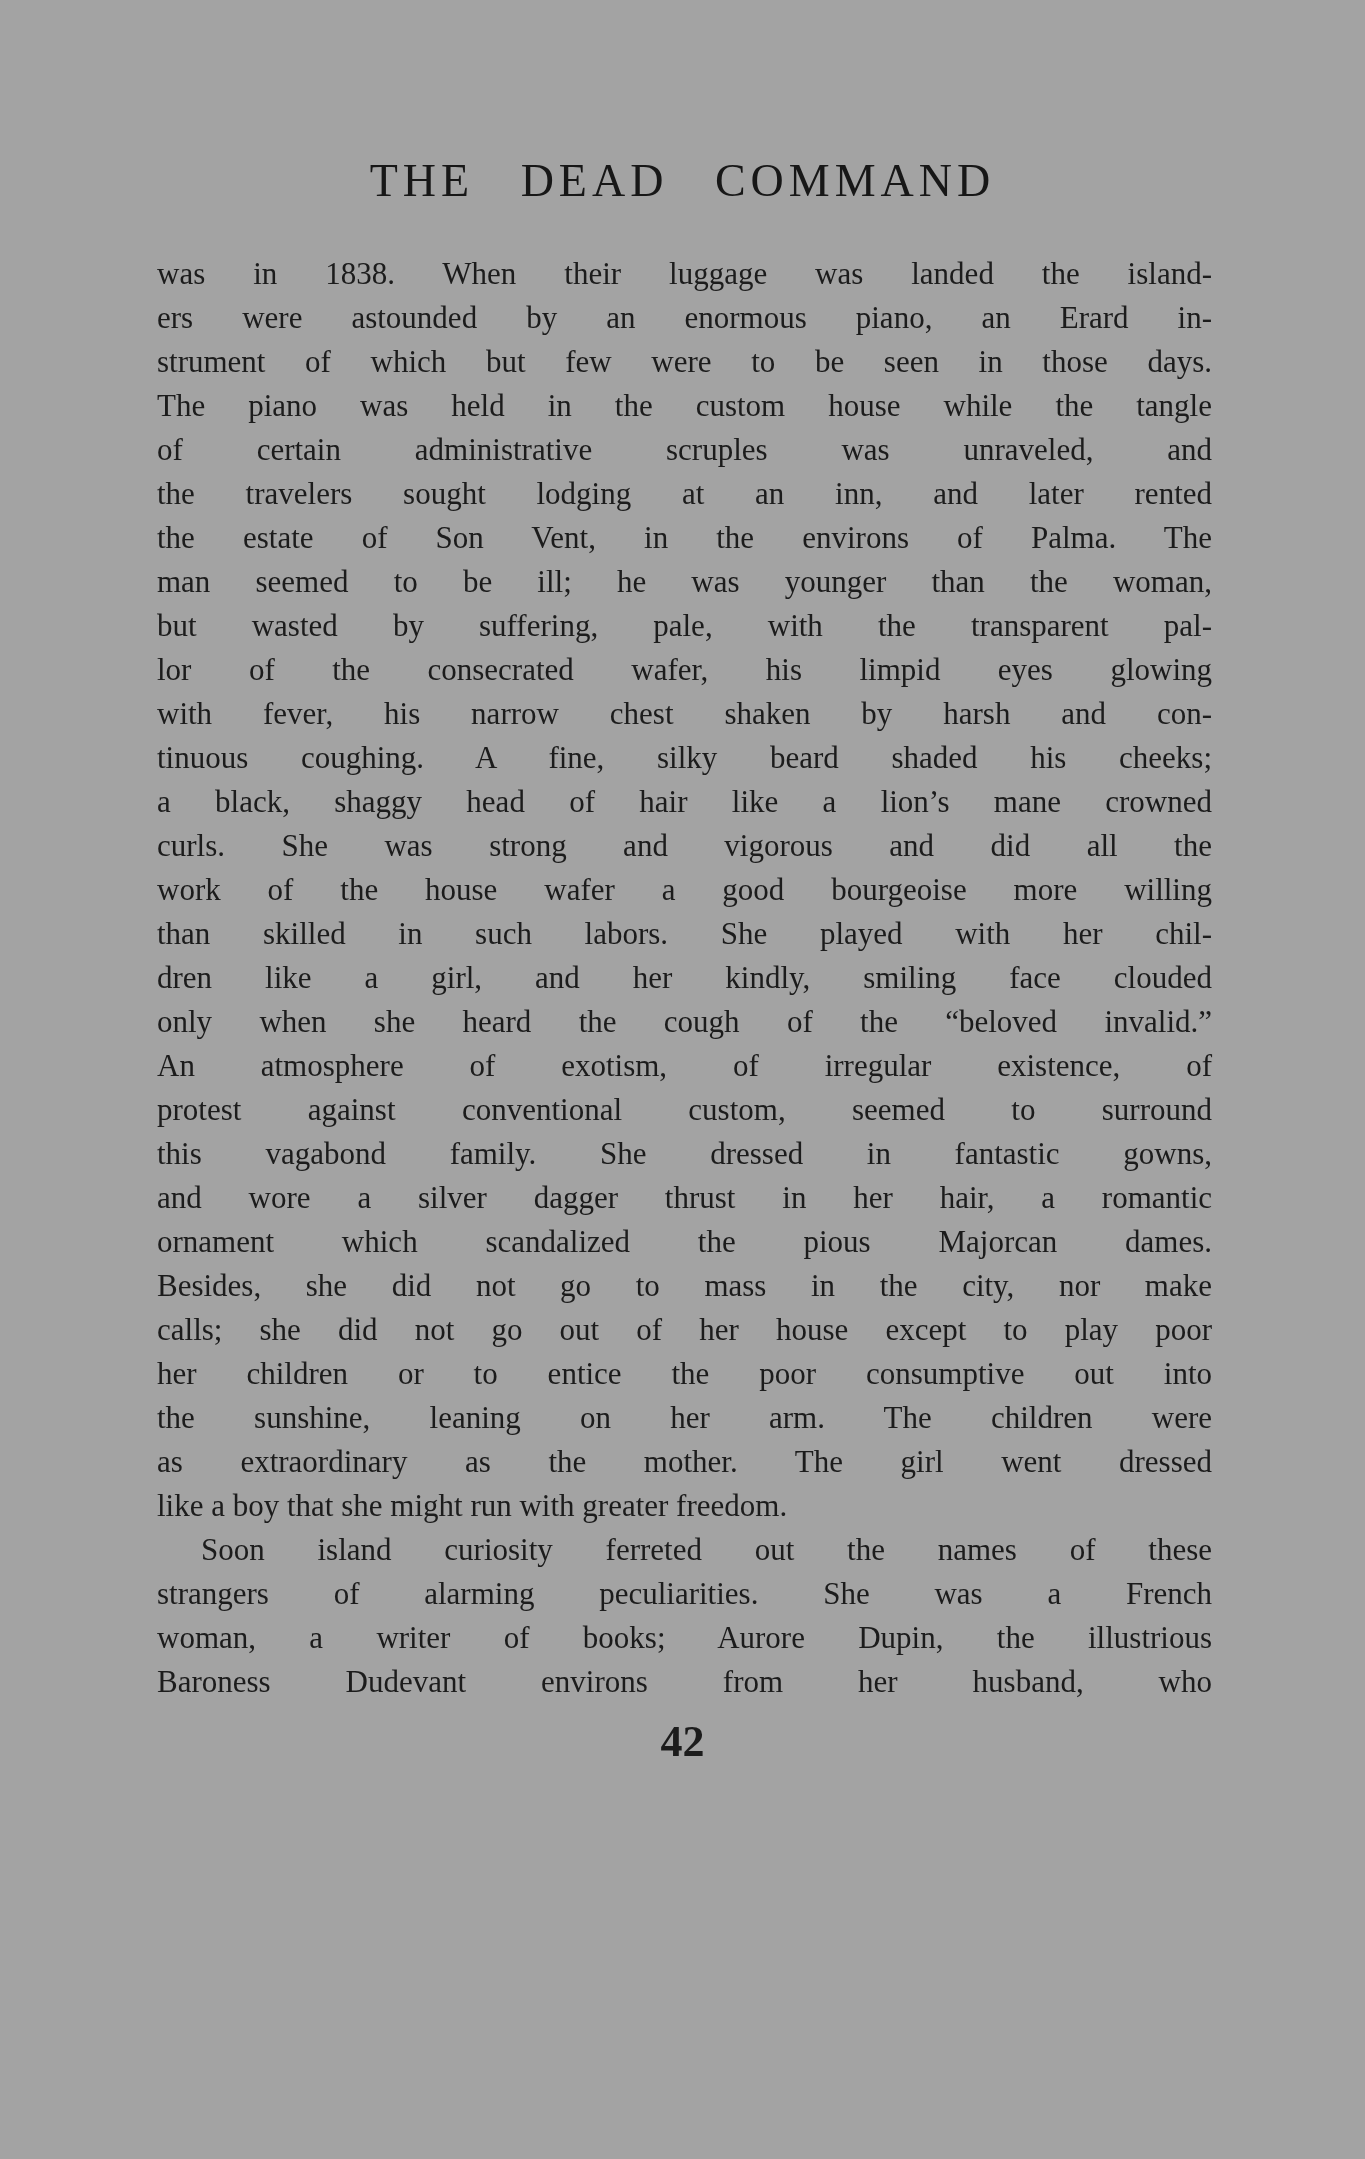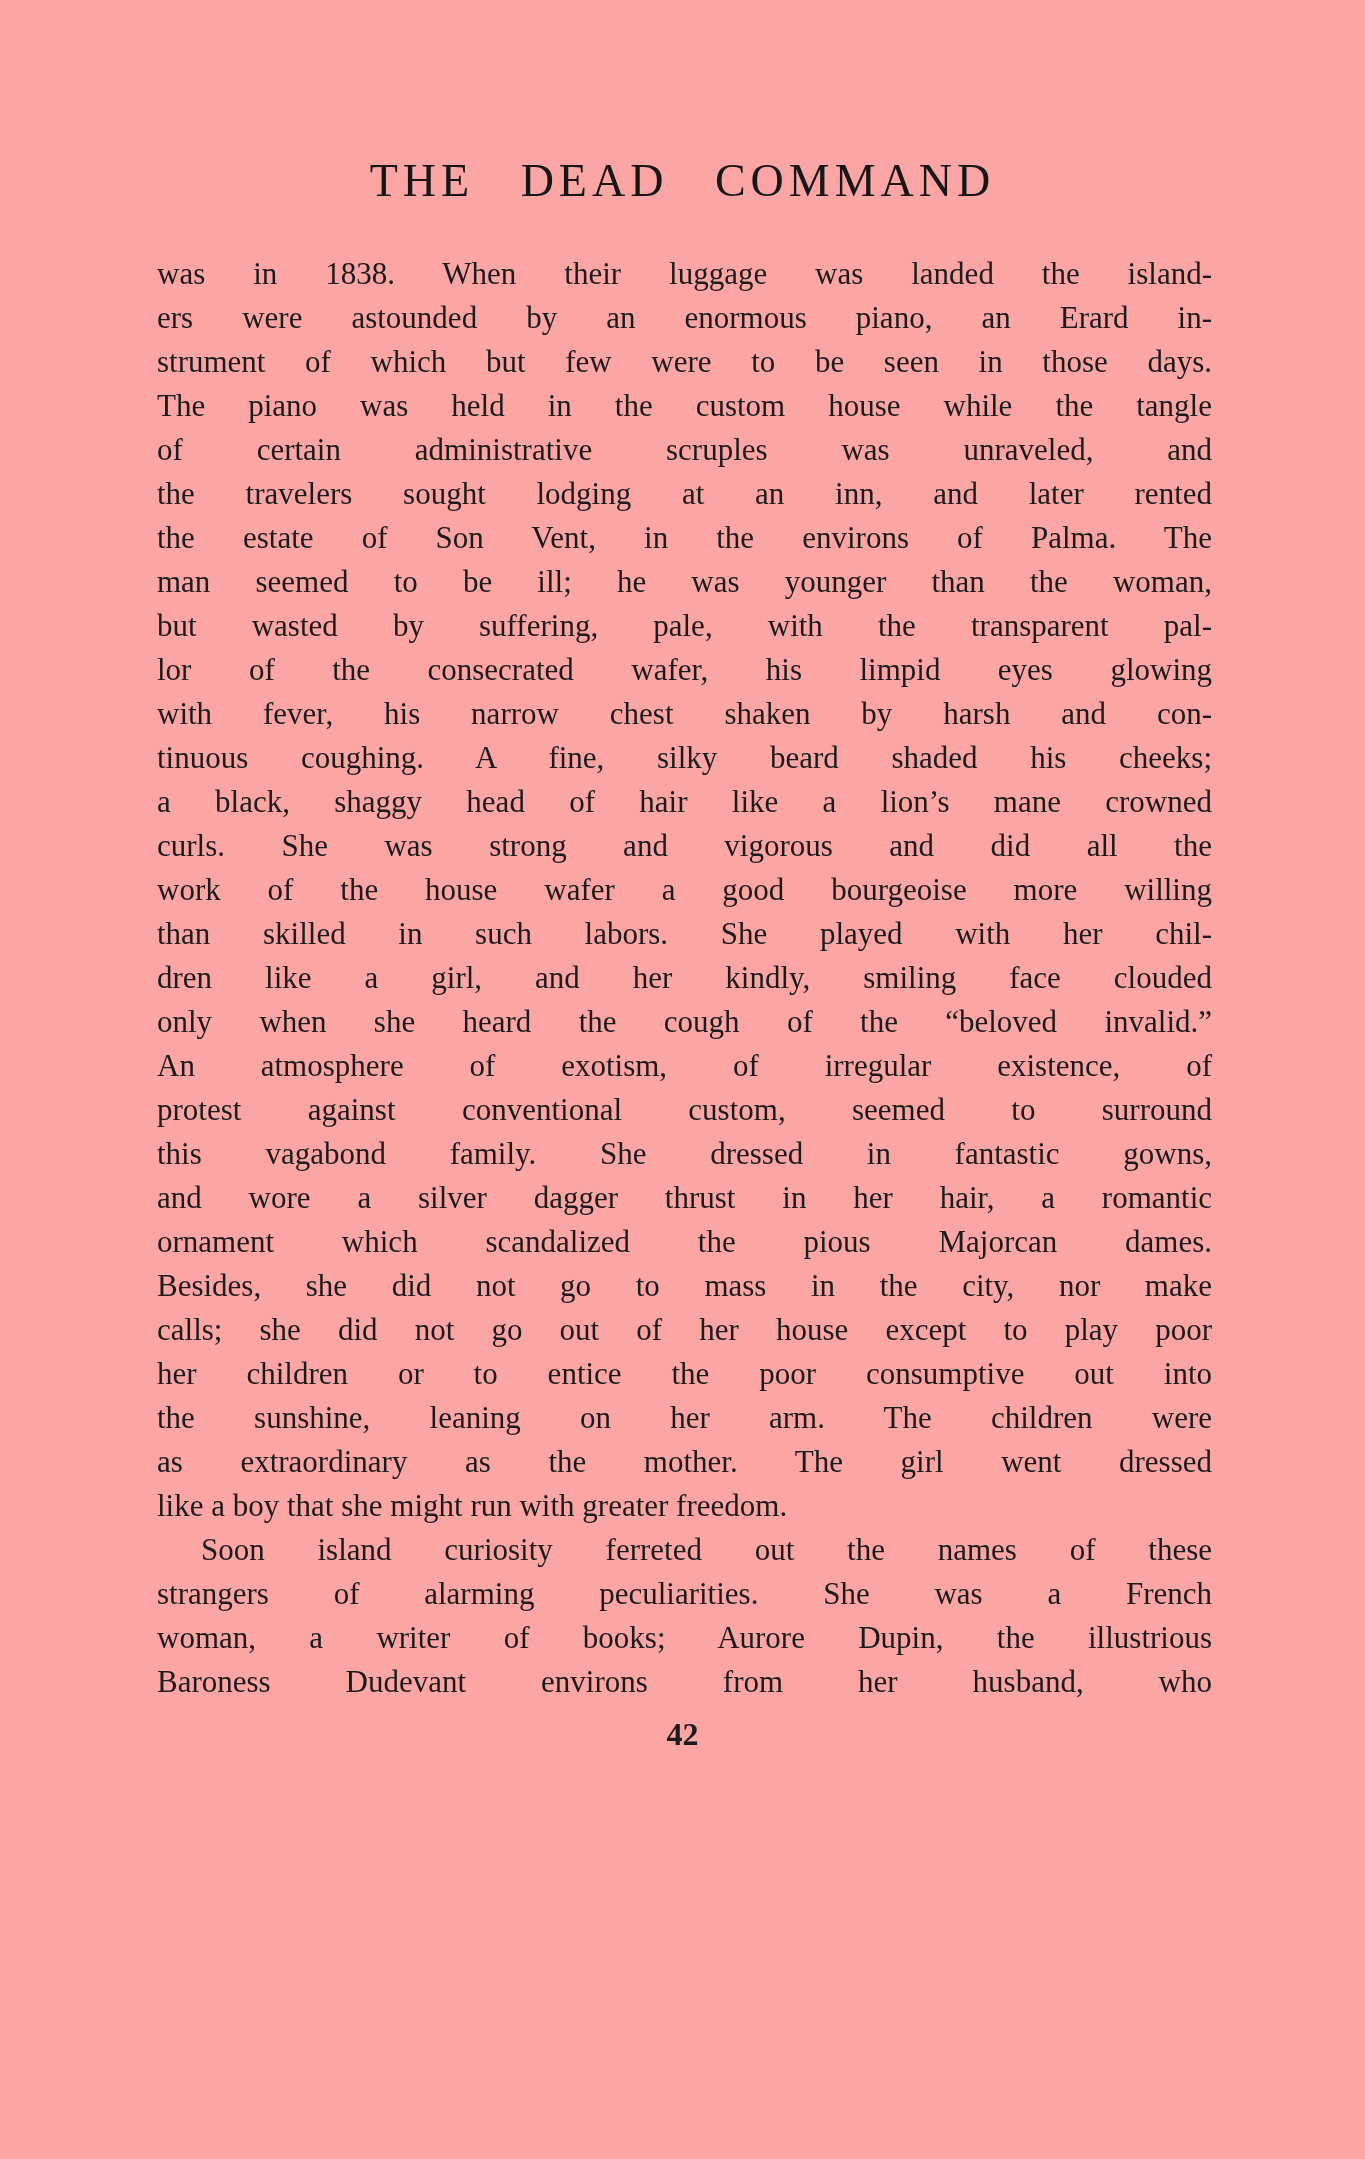--- a/index.html
+++ b/index.html
@@ -7,21 +7,21 @@
     padding: 0;
   }
   body {
     background: #e9e9e7;
   }
   .page {
     position: relative;
     width: 1365px;
     height: 2159px;
     margin: 0 auto;
-    background: #fca5a5;
+    background: #a3a3a3;
     color: #1c1c1c;
     font-family: "Liberation Serif", "DejaVu Serif", serif;
     overflow: hidden;
   }
   .page-title {
     margin: 0;
     padding-top: 158px;
     text-align: center;
     font-size: 46px;
     line-height: 1;
@@ -42,21 +42,21 @@
   }
   .line.no-justify {
     text-align-last: left;
   }
   .line.indent {
     text-indent: 44px;
   }
   .page-number {
     margin-top: 12px;
     text-align: center;
-    font-size: 32px;
+    font-size: 44px;
     font-weight: bold;
     color: #1c1c1c;
   }
 </style>
 </head>
 <body>
 
 <div class="page">
   <h1 class="page-title">THE DEAD COMMAND</h1>
 

